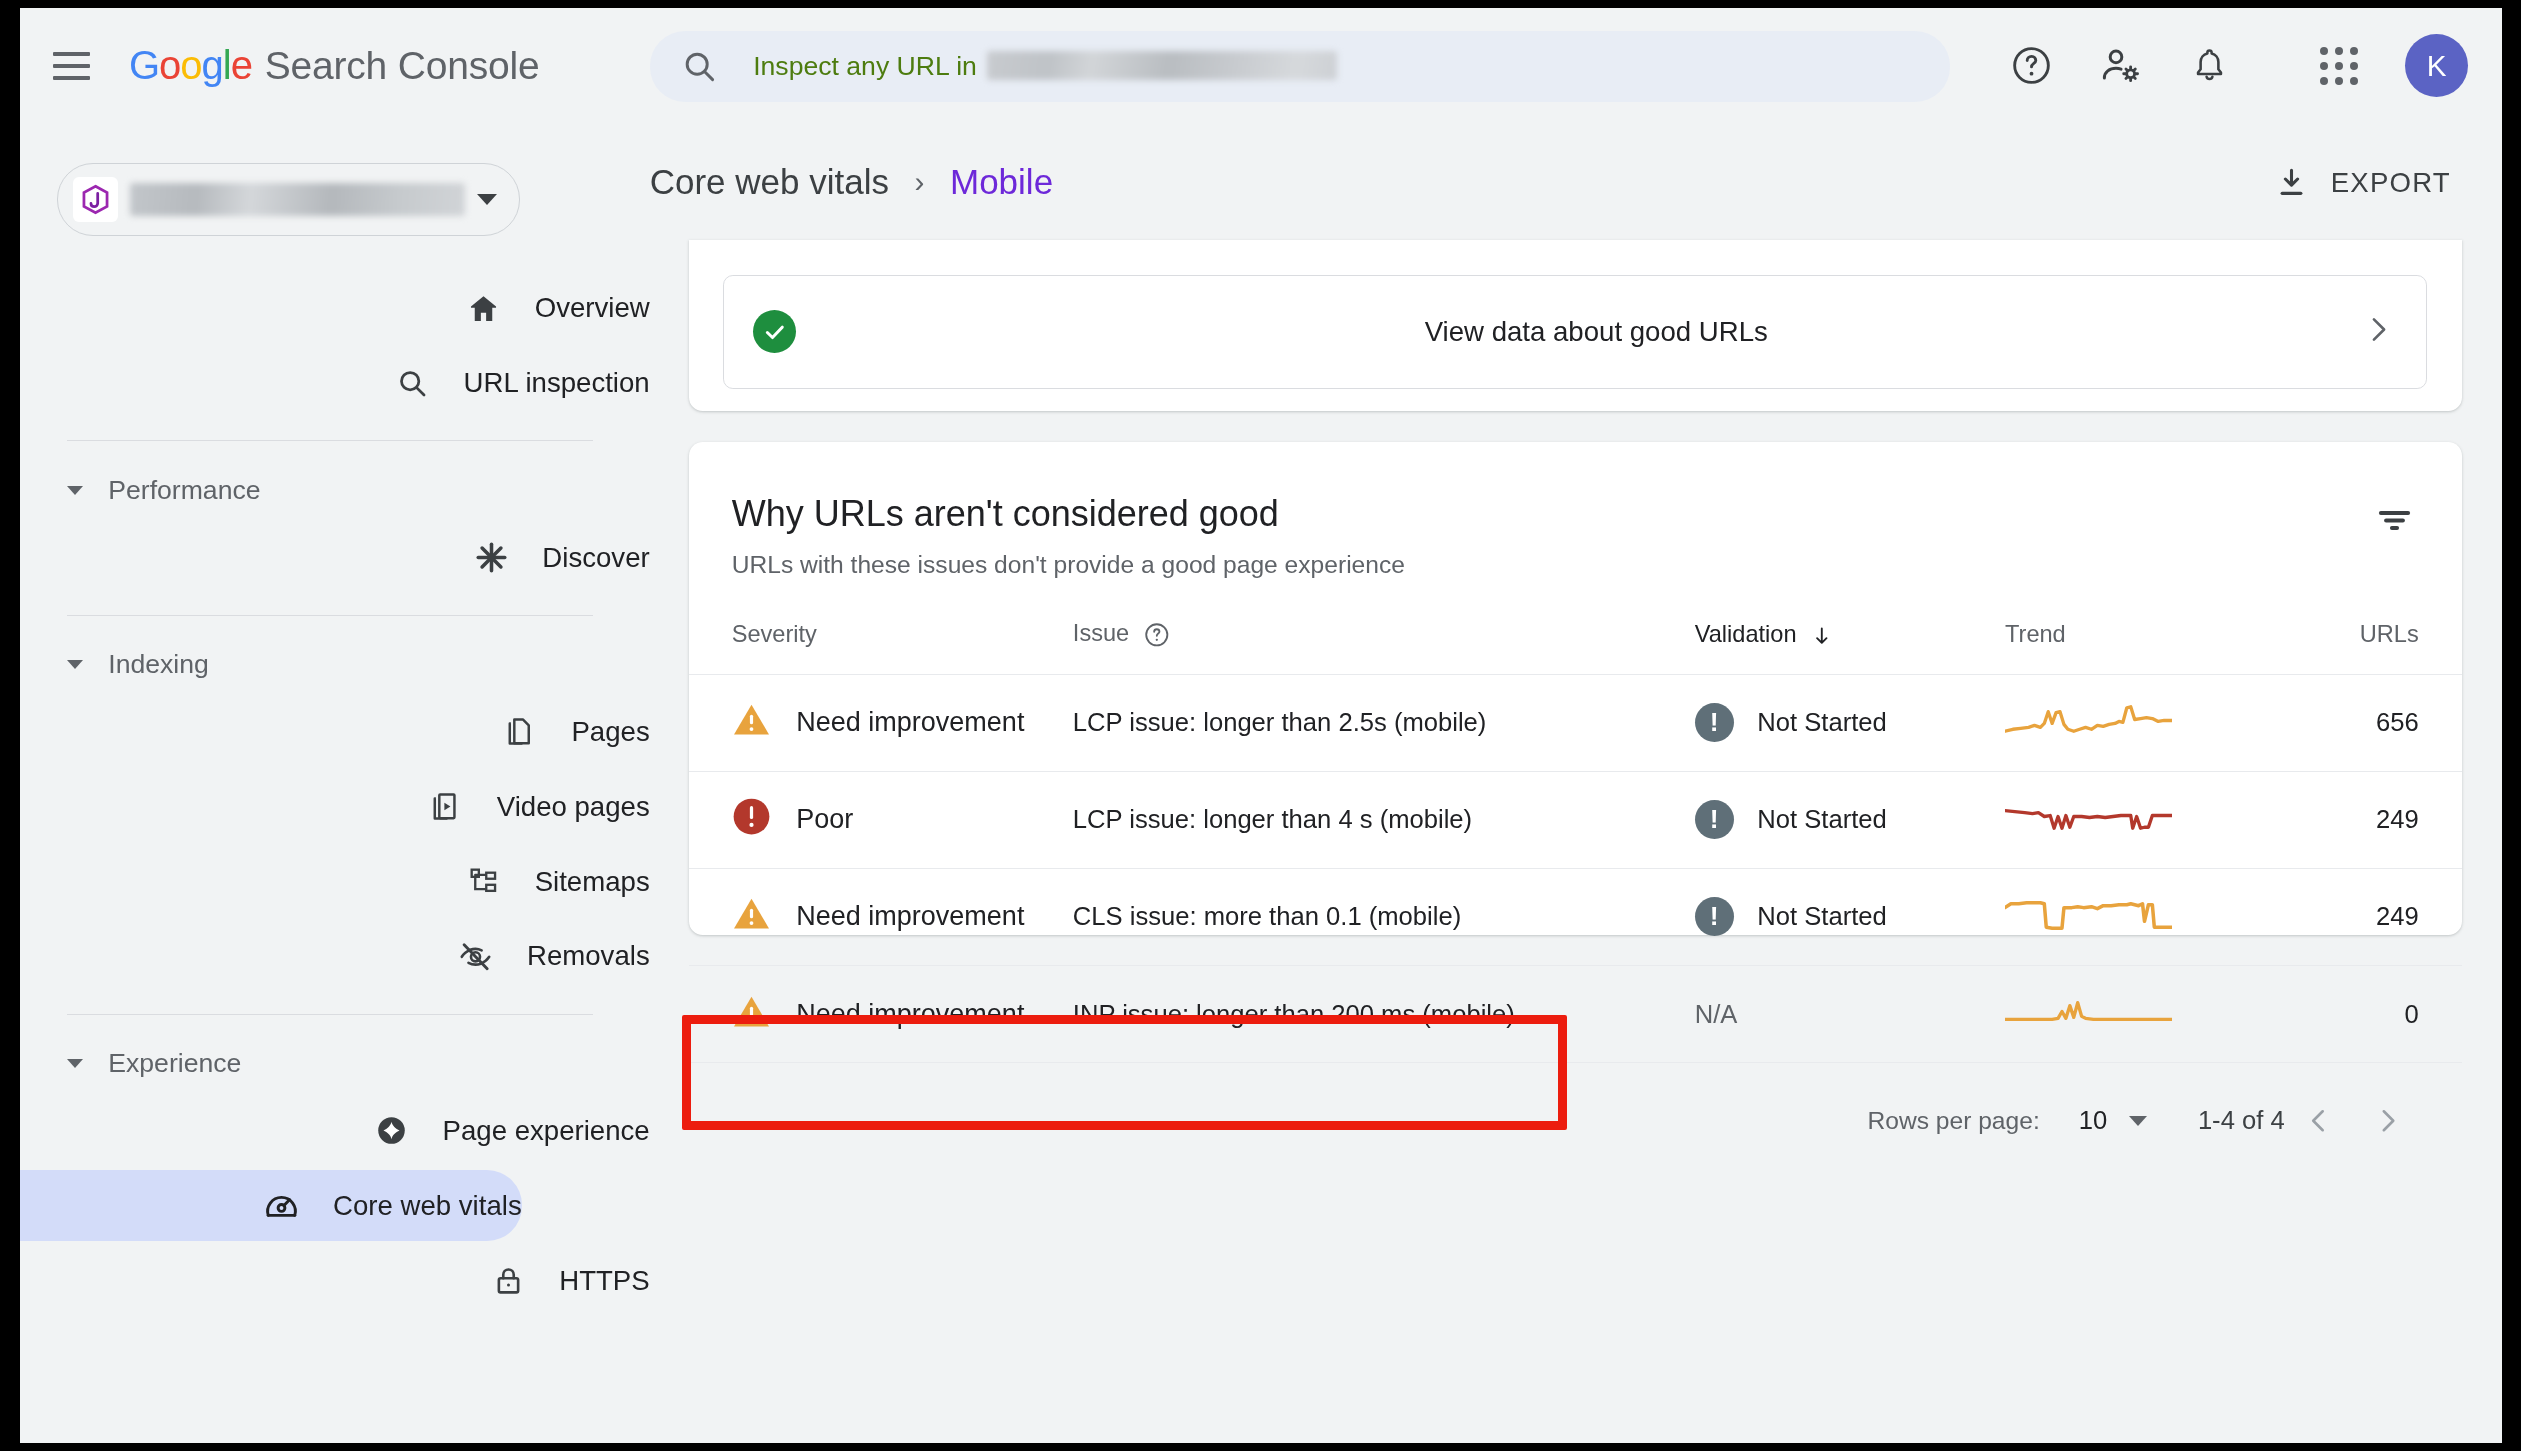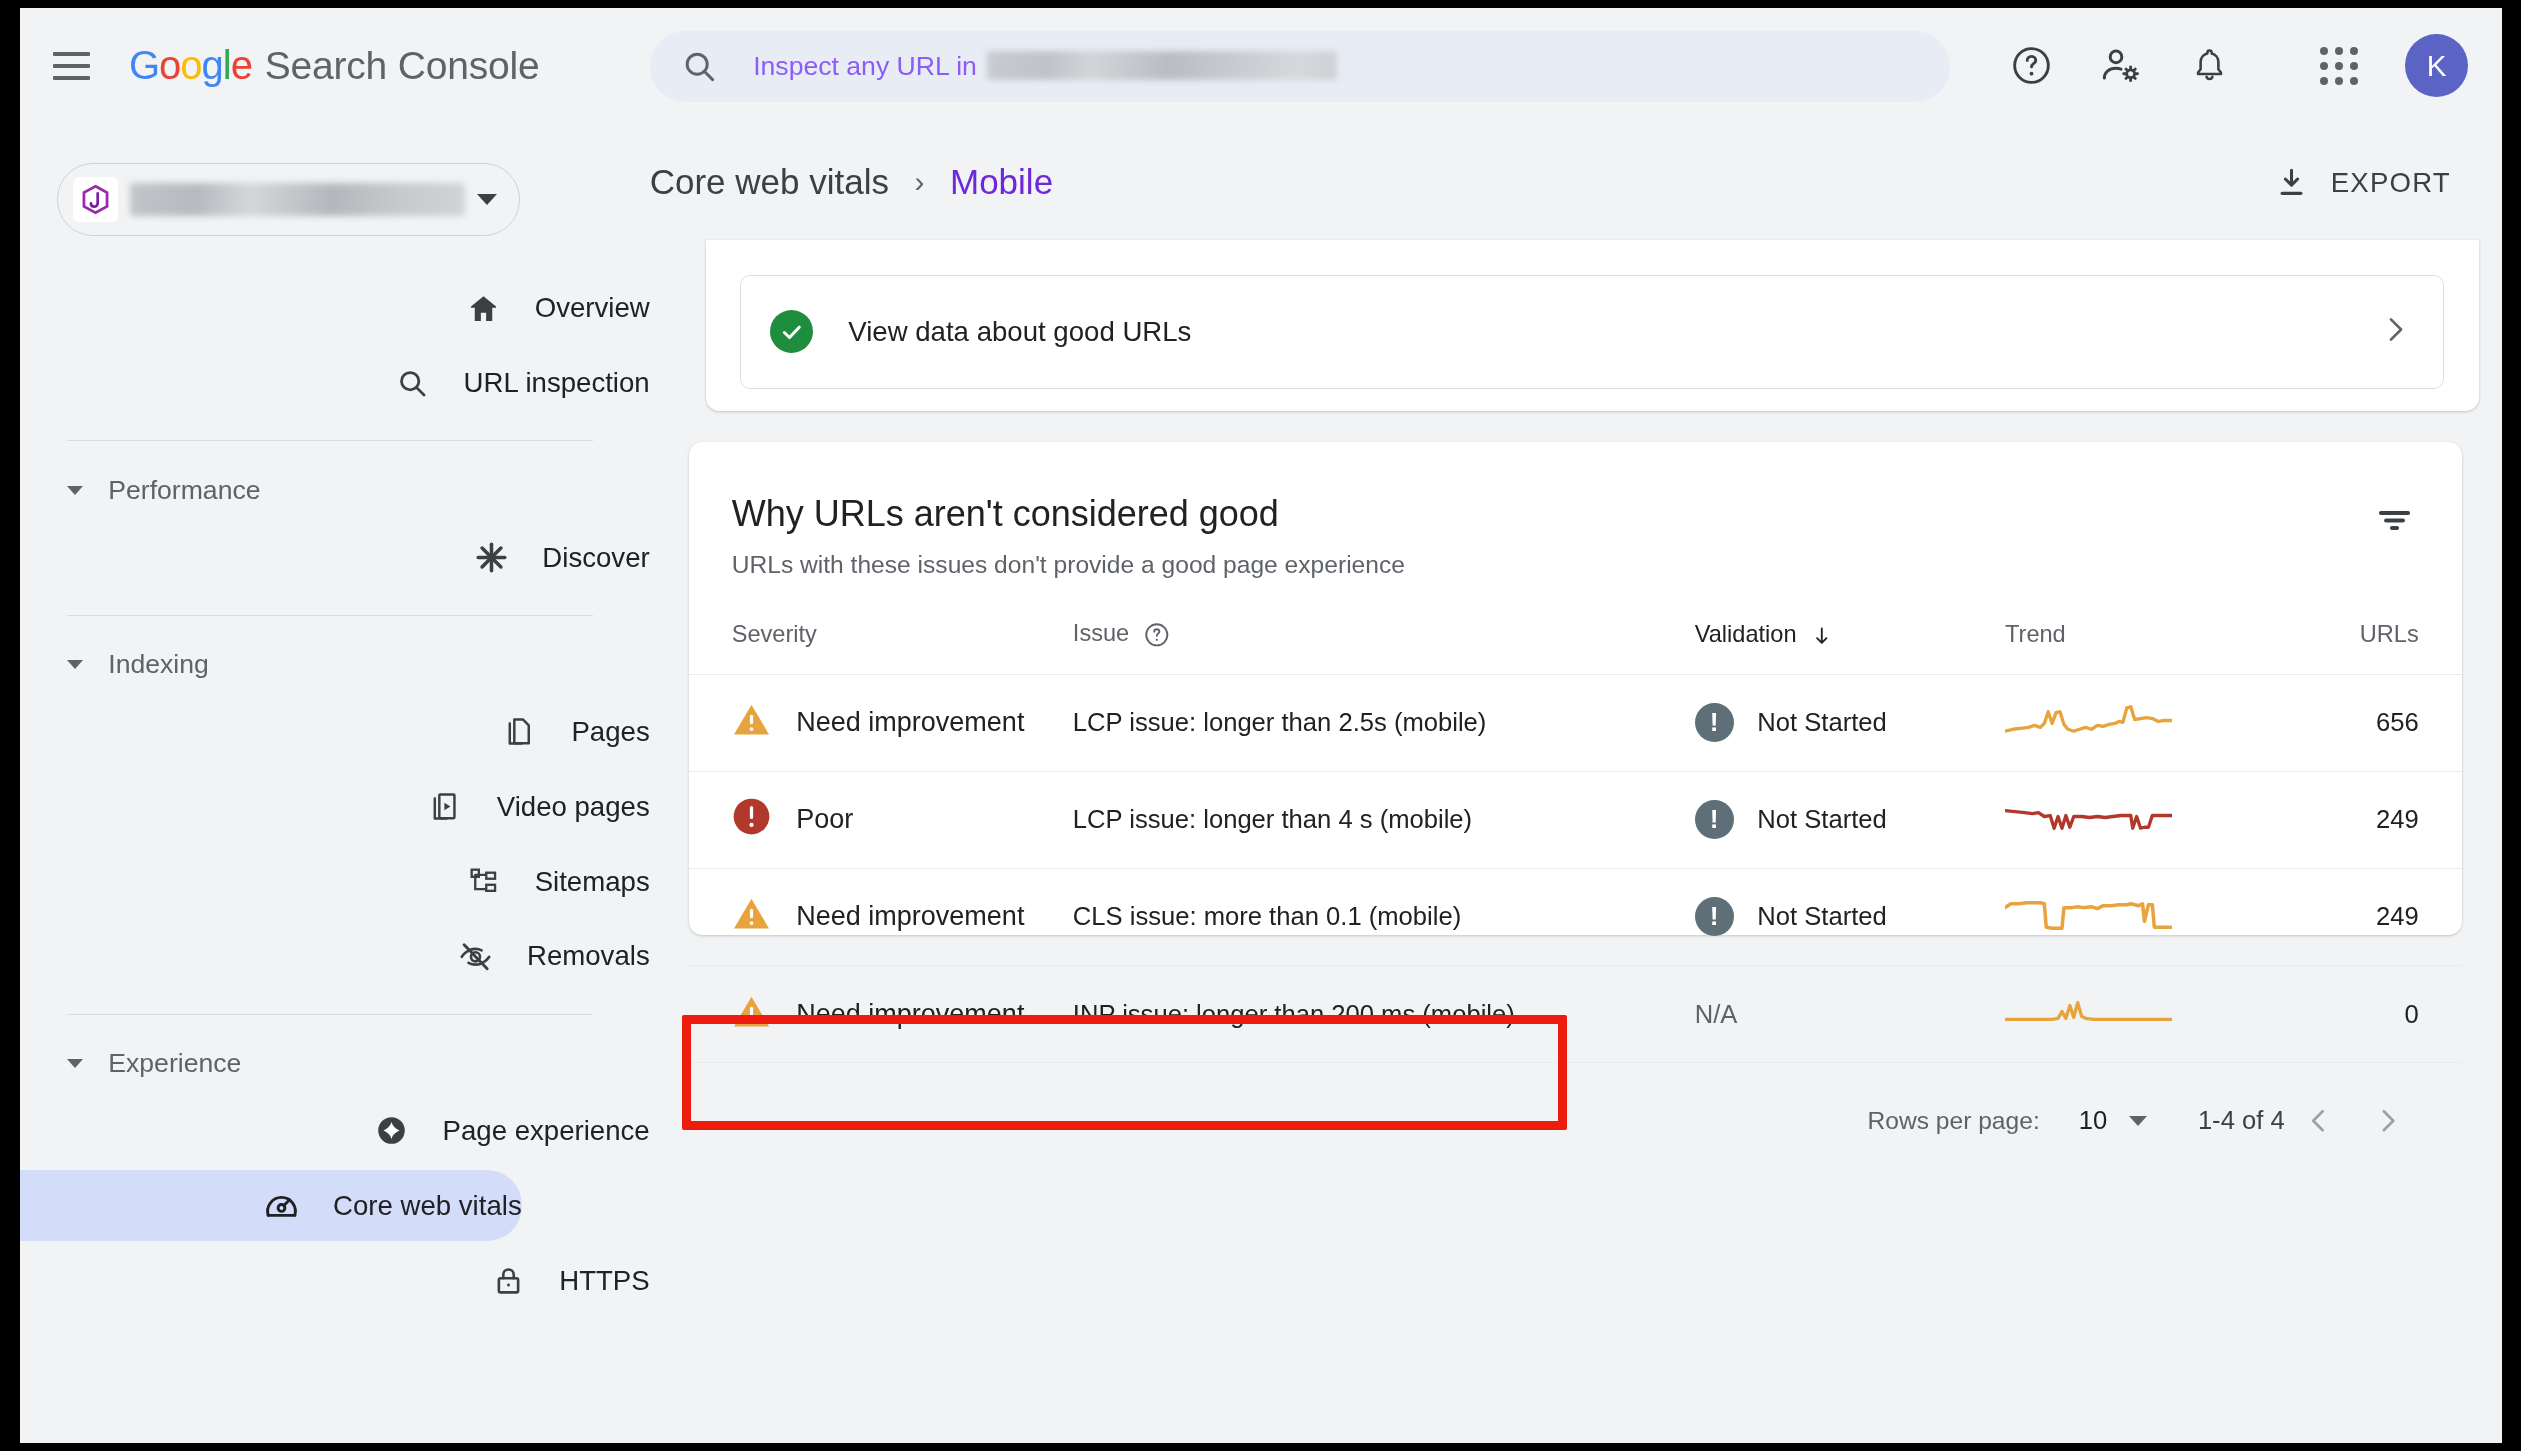--- a/index.html
+++ b/index.html
@@ -38,21 +38,21 @@
 
   .searchwrap {
     position: absolute; left: 630px; top: 22.7px;
     width: 1300px; height: 71px;
     background: #e8edf5; border-radius: 35px;
     display: flex; align-items: center; padding: 0 31.5px;
     cursor: text;
   }
   .searchwrap svg { flex: none; }
   .searchph {
-    margin-left: 35px; font-size: 26.6px; color: #8b5cf6;
+    margin-left: 35px; font-size: 26.6px; color: #4d7c0f;
     display: flex; gap: 0;
     white-space: nowrap;
   }
   .redact {
     display: inline-block; height: 29.6px; width: 350px;
     margin-left: 9.9px; border-radius: 3px;
     background: linear-gradient(100deg, #c8cbcf 0%, #bfc3c7 18%, #d2d5d8 30%, #b9bdc1 52%, #c9ccd0 72%, #d6d9dc 88%, #cdd0d4 100%);
     filter: blur(3px);
     vertical-align: middle;
   }
@@ -131,23 +131,24 @@
   }
   .exportbtn .txt { font-size: 27.6px; letter-spacing: 1.2px; color: #3c4043; }
 
   .scrollarea { position: absolute; left: 0; top: 116px; width: 1852px; height: 1203px; }
 
   .card {
     background: #fff; border-radius: 13.8px;
     box-shadow: 0 1px 2px rgba(60,64,67,.15), 0 1px 3px 1px rgba(60,64,67,.07);
   }
   .topcard {
-    position: absolute; left: 56px; top: 0; width: 1773px; height: 171px;
+    position: absolute; left: 39px; top: 0; width: 1773px; height: 171px;
     border-radius: 0 0 13.8px 13.8px;
     overflow: hidden;
+    text-align: center;
   }
   .goodrow {
     position: absolute; left: 34px; top: 35px; width: 1704px; height: 114px;
     border: 1px solid #dadce0; border-radius: 9.9px;
     display: flex; align-items: center; padding: 0 31.5px 0 29.6px; cursor: pointer;
   }
   .goodrow .gtxt { margin-left: 35px; font-size: 27.6px; color: #202124; flex: 1; }
   .checkcirc {
     width: 43px; height: 43px; border-radius: 50%; background: #1e8e3e;
     display:flex;align-items:center;justify-content:center; flex:none;

